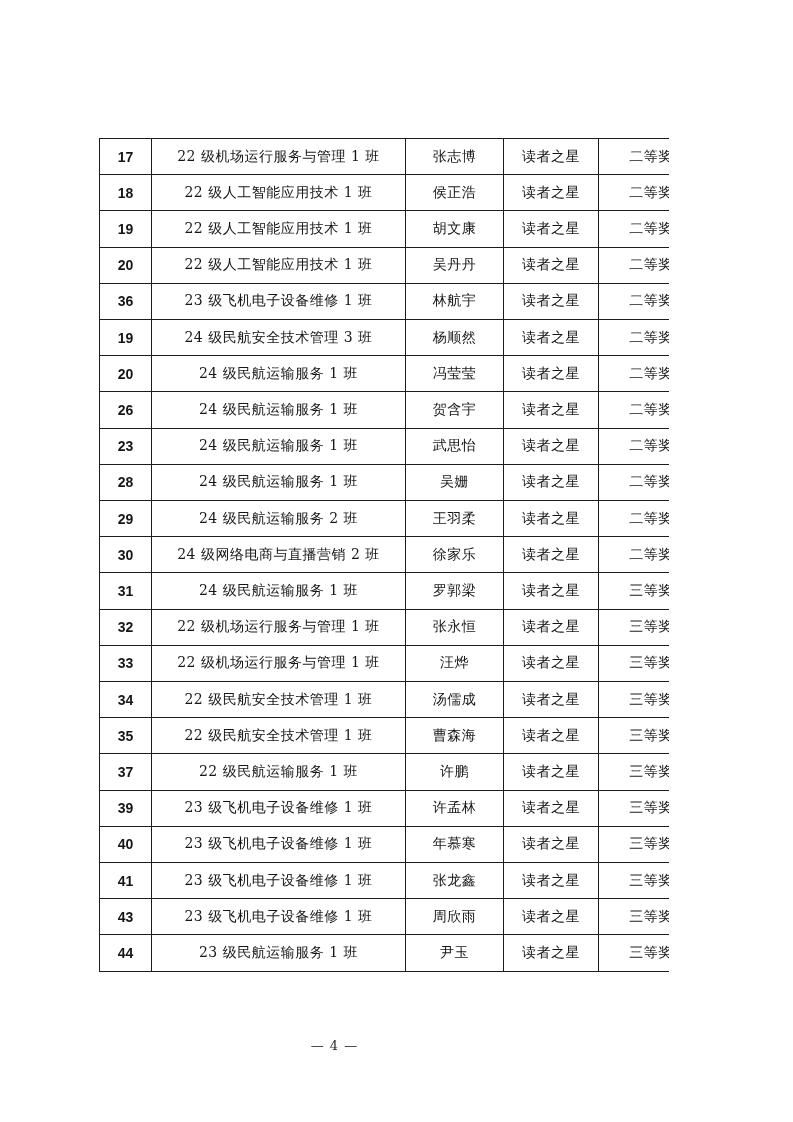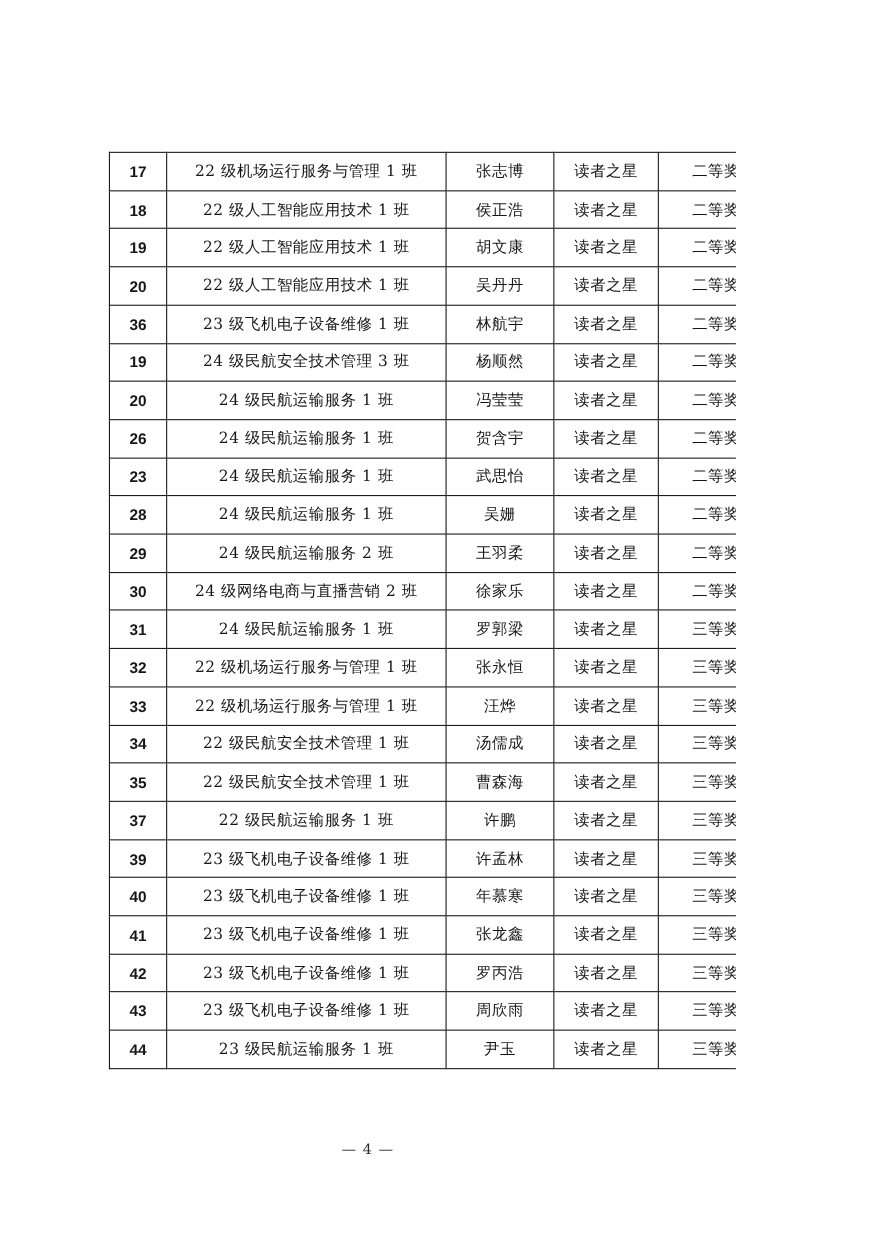--- a/index.html
+++ b/index.html
@@ -207,27 +207,20 @@
           <td class="c4">三等奖</td>
         </tr>
         <tr>
           <td class="c0">41</td>
           <td class="c1">23 级飞机电子设备维修 1 班</td>
           <td class="c2">张龙鑫</td>
           <td class="c3">读者之星</td>
           <td class="c4">三等奖</td>
         </tr>
         <tr>
-          <td class="c0">42</td>
-          <td class="c1">23 级飞机电子设备维修 1 班</td>
-          <td class="c2">罗丙浩</td>
-          <td class="c3">读者之星</td>
-          <td class="c4">三等奖</td>
-        </tr>
-        <tr>
           <td class="c0">43</td>
           <td class="c1">23 级飞机电子设备维修 1 班</td>
           <td class="c2">周欣雨</td>
           <td class="c3">读者之星</td>
           <td class="c4">三等奖</td>
         </tr>
         <tr>
           <td class="c0">44</td>
           <td class="c1">23 级民航运输服务 1 班</td>
           <td class="c2">尹玉</td>

